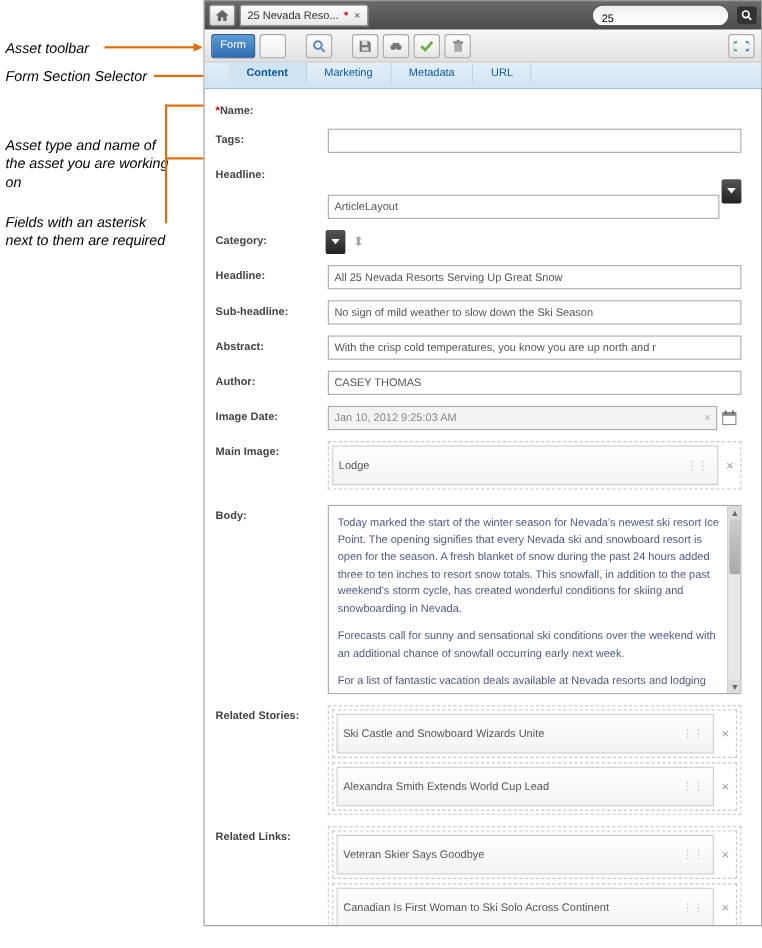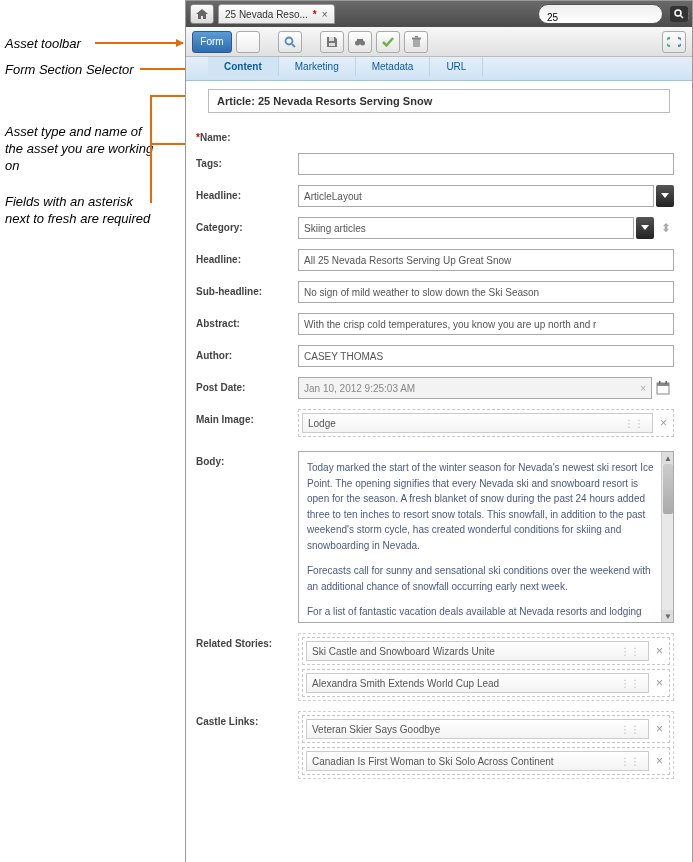--- a/index.html
+++ b/index.html
@@ -37,29 +37,29 @@
   .sect-tab.active { font-weight: bold; background: #d0e4f4; }
   
   .asset-title { margin: 8px 22px 4px; padding: 5px 8px; background: #fff; border: 1px solid #bbb; font-size: 11px; font-weight: bold; }
   
   .form-area { padding: 10px 18px 20px 10px; height: 760px; overflow: hidden; }
   .row { display: flex; margin-bottom: 10px; align-items: flex-start; }
   .lbl { width: 102px; text-align: left; padding-right: 10px; padding-top: 5px; font-size: 10px; font-weight: bold; color: #444; }
   .req { color: #c00; }
   .fld { flex: 1; display: flex; align-items: center; gap: 4px; }
   .txt { flex: 1; height: 22px; border: 1px solid #aaa; background: #fff; padding: 0 5px; font-size: 10px; color: #555; }
-  .sel { flex: 1; height: 22px; border: 1px solid #aaa; background: #fff; padding: 0 5px; font-size: 10px; color: #555; display: flex; align-items: center; justify-content: space-between; }
+  .sel { flex: 1; height: 22px; border: 1px solid #aaa; background: #fff; padding: 0 5px; font-size: 10px; color: #555; display: flex; align-items: center; justify-content: space-between; margin-top: 28px; }
   .sel-btn { width: 18px; height: 22px; background: linear-gradient(#555,#222); border-radius: 2px; display: flex; align-items: center; justify-content: center; margin-left: -2px; }
   .date-fld { flex: 1; height: 22px; border: 1px solid #aaa; background: #f3f3f3; padding: 0 5px; font-size: 10px; color: #888; display: flex; align-items: center; }
   .date-fld .x { margin-left: auto; color: #aaa; cursor: pointer; }
   .cal { width: 18px; color: #666; text-align: center; }
   .bolt { color: #aaa; font-size: 12px; width: 16px; text-align: center; }
   
   .asset-chip { border: 1px dashed #c8c8c8; padding: 3px; display: flex; align-items: center; gap: 4px; margin-bottom: 4px; }
-  .asset-chip-inner { flex: 1; height: 20px; border: 1px solid #ccc; background: linear-gradient(#fff,#f3f3f3); padding: 0 5px; font-size: 10px; color: #555; display: flex; align-items: center; }
+  .asset-chip-inner { flex: 1; height: 36px; border: 1px solid #ccc; background: linear-gradient(#fff,#f3f3f3); padding: 0 5px; font-size: 10px; color: #555; display: flex; align-items: center; }
   .chip-drag { color: #bbb; font-size: 10px; margin-left: auto; padding-right: 3px; }
   .chip-x { color: #999; cursor: pointer; padding: 0 3px; font-size: 12px; }
   .chip-wrap { flex: 1; }
   .drop-outer { border: 1px dashed #d0d0d0; padding: 3px; }
   
   .body-box { flex: 1; border: 1px solid #aaa; height: 172px; position: relative; overflow: hidden; }
   .body-content { padding: 8px 14px 8px 8px; font-size: 10px; color: #4a5a80; line-height: 1.55; height: 100%; overflow: hidden; }
   .body-content p { margin-bottom: 10px; }
   .body-scroll { position: absolute; right: 0; top: 0; width: 12px; height: 100%; background: #e8e8e8; border-left: 1px solid #ccc; }
   .scroll-thumb { position: absolute; left: 1px; top: 12px; width: 10px; height: 50px; background: linear-gradient(#ccc,#aaa); border-radius: 2px; }
@@ -77,21 +77,21 @@
     <div class="arrow" style="top:42px; left:95px; width:88px;"></div>
 
     <div class="annot" style="top:62px;">Form Section Selector</div>
     <div class="arrow" style="top:68px; left:140px; width:56px;"></div>
     <div class="ann-box" style="left:199px; top:58px; width:240px; height:20px;"></div>
 
     <div class="annot" style="top:124px; width:150px;">Asset type and name of the asset you are working on</div>
     <div class="arrow" style="top:95px; left:150px; width:48px;"></div>
     <div class="ann-box" style="left:200px; top:86px; width:240px; height:20px;"></div>
 
-    <div class="annot" style="top:194px; width:150px;">Fields with an asterisk next to fresh are required</div>
+    <div class="annot" style="top:194px; width:150px;">Fields with an asterisk next to them are required</div>
     <div class="arrow" style="top:143px; left:150px; width:122px;"></div>
 
     <div style="position:absolute; left:150px; top:95px; width:2px; height:49px; background:#e36c0a;"></div>
     <div style="position:absolute; left:150px; top:143px; width:2px; height:60px; background:#e36c0a;"></div>
   </div>
 
   <div class="app">
 
     <div class="titlebar">
       <div class="home-btn">
@@ -165,21 +165,20 @@
       </div>
     </div>
 
     <div class="section-tabs">
       <div class="sect-tab active">Content</div>
       <div class="sect-tab">Marketing</div>
       <div class="sect-tab">Metadata</div>
       <div class="sect-tab">URL</div>
     </div>
 
-    <div class="asset-title">Article: 25 Nevada Resorts Serving Snow</div>
 
     <div class="form-area">
 
       <div class="row">
         <div class="lbl"><span class="req">*</span><span>Name:</span></div>
       </div>
 
       <div class="row">
         <div class="lbl">Tags:</div>
         <div class="fld">
@@ -197,23 +196,20 @@
               <svg width="8" height="6">
                 <path d="M0 0 L8 0 L4 5 Z" fill="#fff"></path>
               </svg>
             </div>
         </div>
       </div>
 
       <div class="row">
         <div class="lbl">Category:</div>
         <div class="fld">
-          <div class="sel">
-              <span>Skiing articles</span>
-            </div>
           <div class="sel-btn">
               <svg width="8" height="6">
                 <path d="M0 0 L8 0 L4 5 Z" fill="#fff"></path>
               </svg>
             </div>
           <span class="bolt">⬍</span>
         </div>
       </div>
 
       <div class="row">
@@ -238,21 +234,21 @@
       </div>
 
       <div class="row">
         <div class="lbl">Author:</div>
         <div class="fld">
             <input class="txt" value="CASEY THOMAS" style="">
           </div>
       </div>
 
       <div class="row">
-        <div class="lbl">Post Date:</div>
+        <div class="lbl">Image Date:</div>
         <div class="fld">
           <div class="date-fld">
             <span>Jan 10, 2012 9:25:03 AM</span>
             <span class="x">×</span>
           </div>
           <span class="cal">
             <svg width="14" height="14" viewBox="0 0 14 14">
                 <rect x="1" y="2" width="12" height="11" fill="#fff" stroke="#888"></rect>
                 <rect x="1" y="2" width="12" height="3" fill="#888"></rect>
                 <rect x="3" y="0" width="1.5" height="3" fill="#666"></rect>
@@ -312,21 +308,21 @@
                   <span>Alexandra Smith Extends World Cup Lead</span>
                   <span class="chip-drag">⋮⋮</span>
                 </div>
               <span class="chip-x">×</span>
             </div>
           </div>
         </div>
       </div>
 
       <div class="row">
-        <div class="lbl">Castle Links:</div>
+        <div class="lbl">Related Links:</div>
         <div class="fld">
           <div class="chip-wrap drop-outer">
             <div class="asset-chip">
               <div class="asset-chip-inner">
                   <span>Veteran Skier Says Goodbye</span>
                   <span class="chip-drag">⋮⋮</span>
                 </div>
               <span class="chip-x">×</span>
             </div>
             <div class="asset-chip" style="margin-bottom:0">

